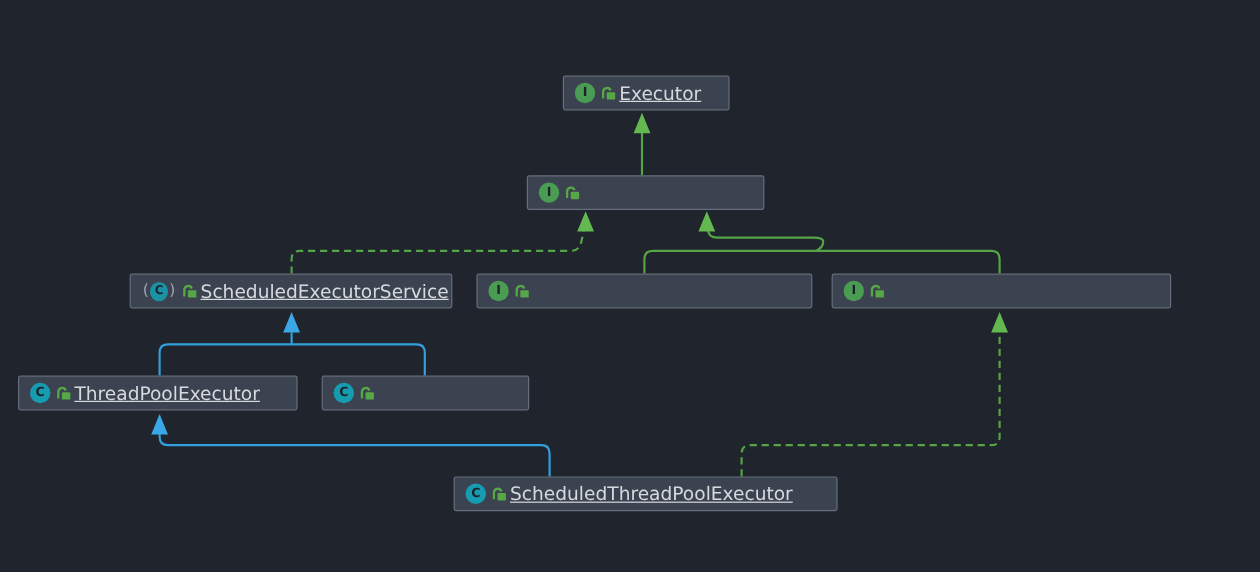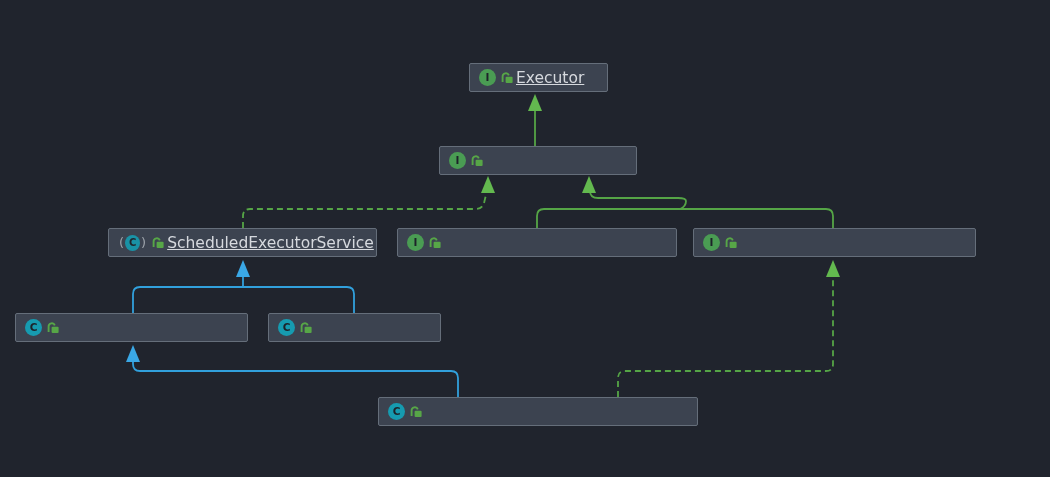--- a/index.html
+++ b/index.html
@@ -138,35 +138,37 @@
   </div>
 
   <div class="node" style="left:15px;top:313px;width:233px;">
     <span class="icon-group">
       <span class="ci cls">C</span>
       <svg class="lock" width="14" height="14" viewBox="0 0 14 14">
         <path class="shackle" d="M2.6 11 L2.6 5.6 A3.2 3.2 0 0 1 8.8 4.4"></path>
         <rect class="body" x="5.6" y="5.8" width="7" height="6.2" rx="1"></rect>
       </svg>
     </span>
+    <span class="label">ThreadPoolExecutor</span>
   </div>
 
   <div class="node" style="left:268px;top:313px;width:173px;">
     <span class="icon-group">
       <span class="ci cls">C</span>
       <svg class="lock" width="14" height="14" viewBox="0 0 14 14">
         <path class="shackle" d="M2.6 11 L2.6 5.6 A3.2 3.2 0 0 1 8.8 4.4"></path>
         <rect class="body" x="5.6" y="5.8" width="7" height="6.2" rx="1"></rect>
       </svg>
     </span>
   </div>
 
   <div class="node" style="left:378px;top:397px;width:320px;">
     <span class="icon-group">
       <span class="ci cls">C</span>
       <svg class="lock" width="14" height="14" viewBox="0 0 14 14">
         <path class="shackle" d="M2.6 11 L2.6 5.6 A3.2 3.2 0 0 1 8.8 4.4"></path>
         <rect class="body" x="5.6" y="5.8" width="7" height="6.2" rx="1"></rect>
       </svg>
     </span>
+    <span class="label">ScheduledThreadPoolExecutor</span>
   </div>
 
 </div>
 
 </body></html>

